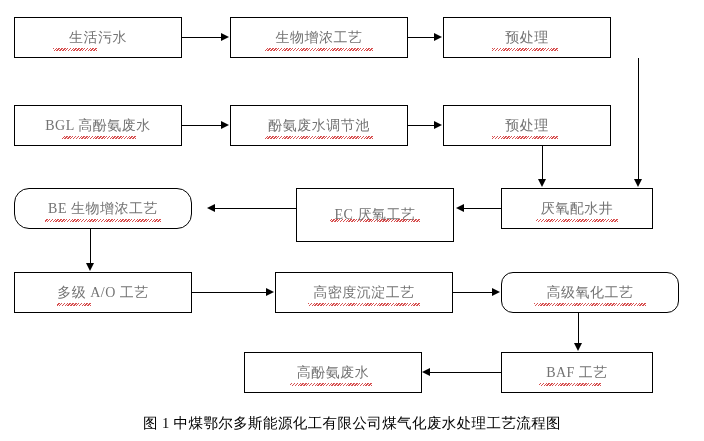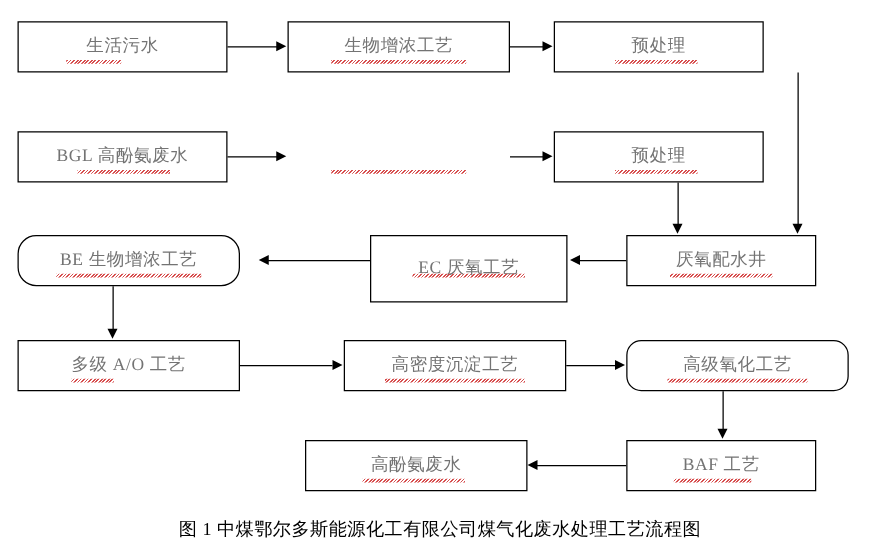--- a/index.html
+++ b/index.html
@@ -99,20 +99,23 @@
   <div class="arrow arrow-right" style="left:221px; top:33px;"></div>
 
   <div class="line hline" style="left:408px; top:37px; width:27px;"></div>
   <div class="arrow arrow-right" style="left:434px; top:33px;"></div>
 
   <div class="node" style="left:14px; top:105px; width:168px; height:41px;">
     <span>BGL 高酚氨废水</span>
   </div>
   <div class="squiggle" style="left:62px; top:136px; width:74px;"></div>
 
+  <div class="node" style="left:230px; top:105px; width:178px; height:41px;">
+    <span>酚氨废水调节池</span>
+  </div>
   <div class="squiggle" style="left:265px; top:136px; width:108px;"></div>
 
   <div class="node" style="left:443px; top:105px; width:168px; height:41px;">
     <span>预处理</span>
   </div>
   <div class="squiggle" style="left:492px; top:136px; width:66px;"></div>
 
   <div class="line hline" style="left:182px; top:125px; width:40px;"></div>
   <div class="arrow arrow-right" style="left:221px; top:121px;"></div>
 

